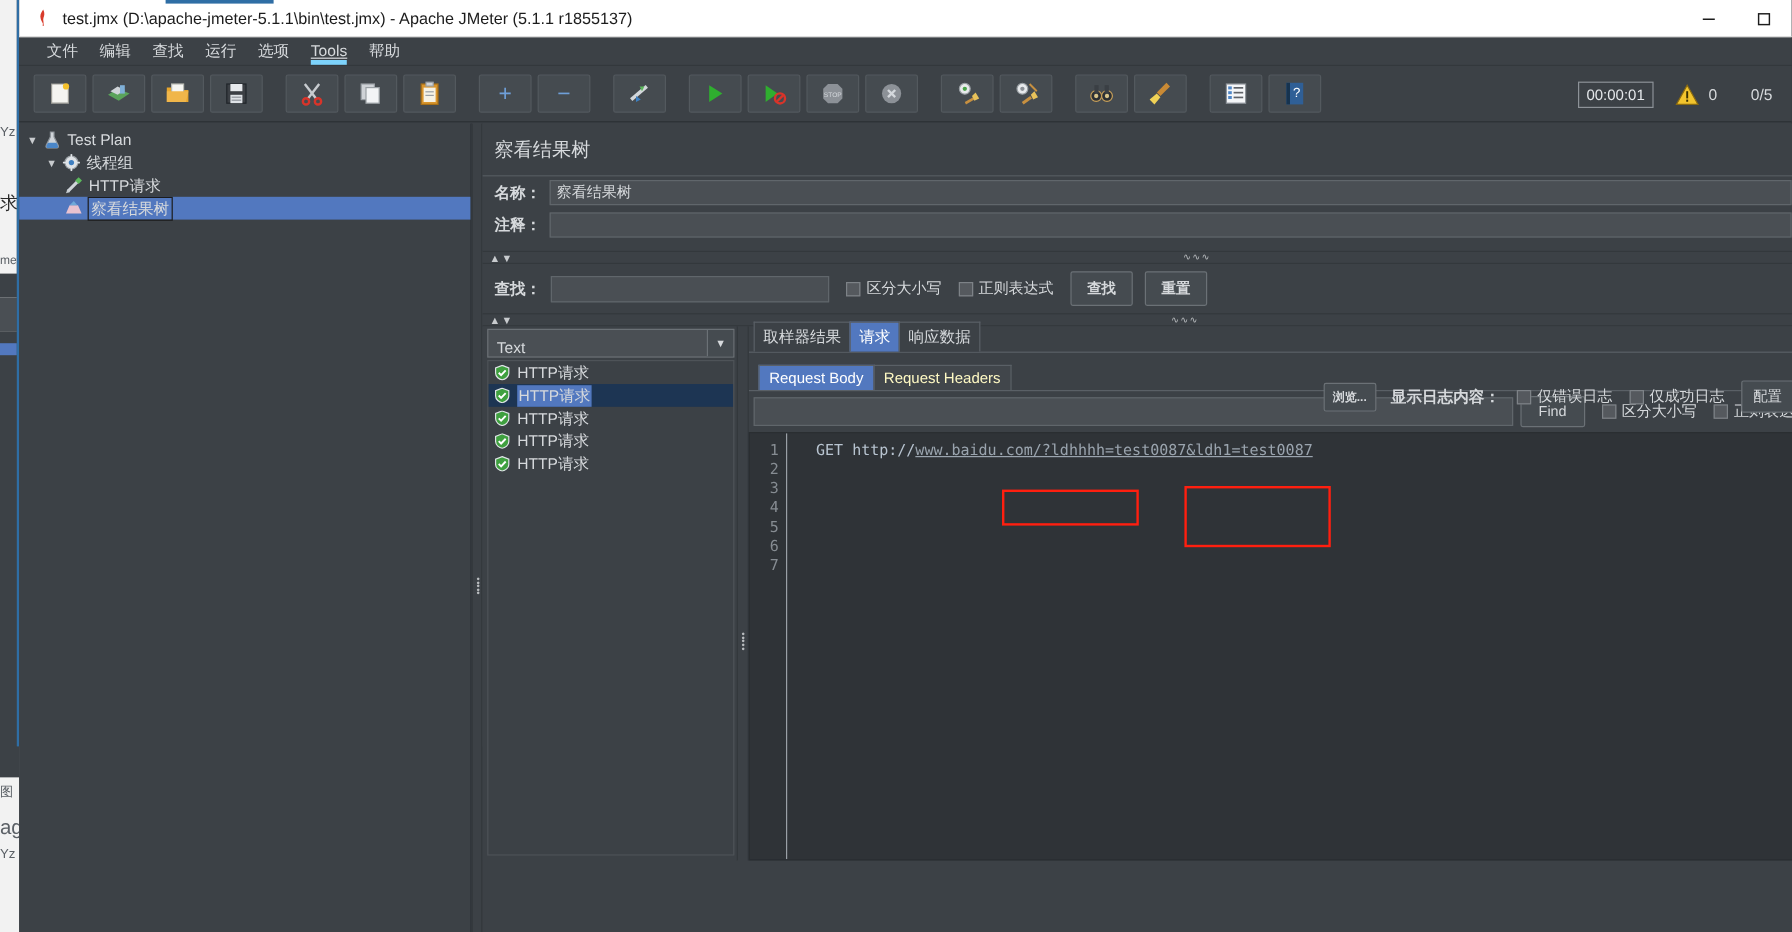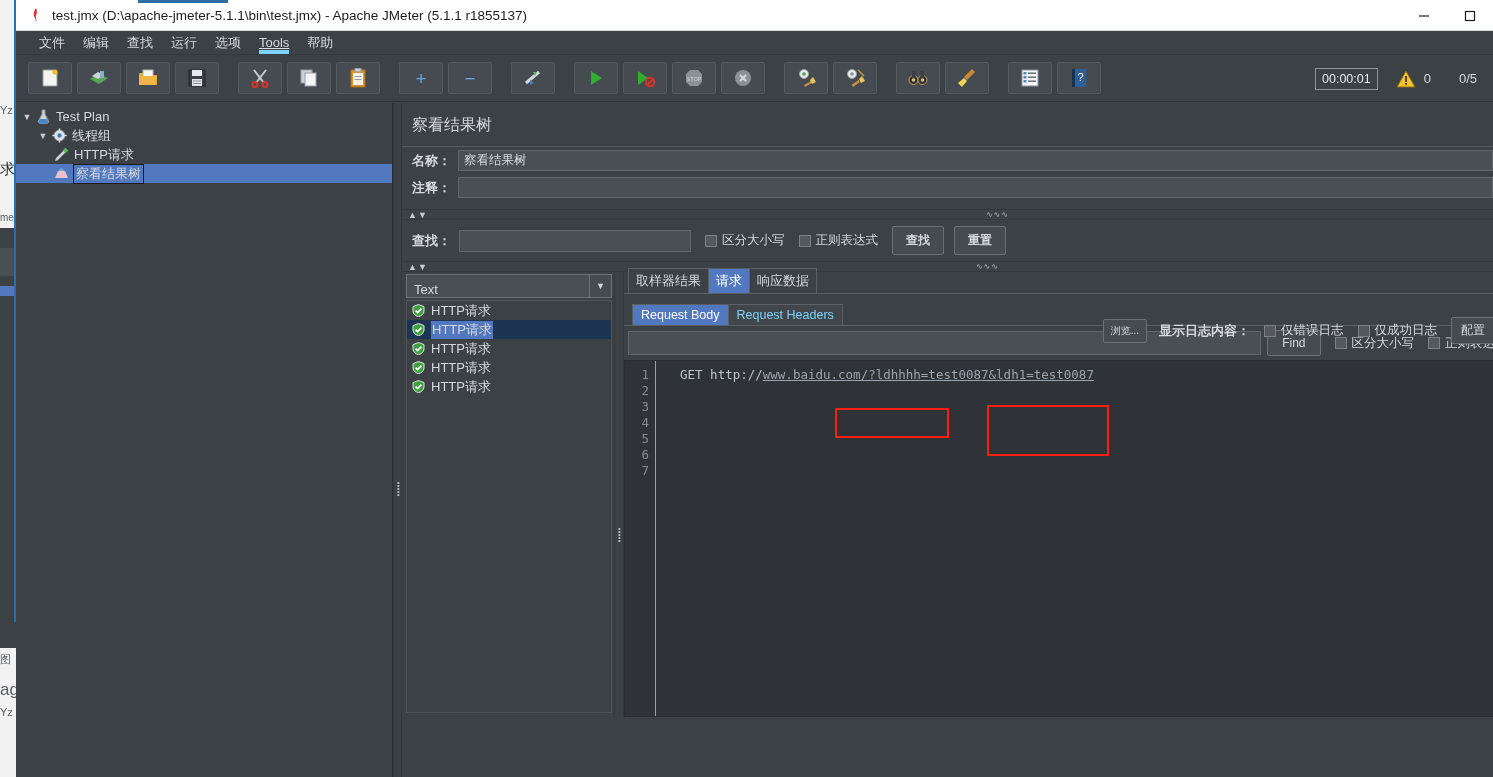--- a/index.html
+++ b/index.html
@@ -135,21 +135,21 @@
                border-right:1px solid #33383c; position:relative; }
 
   #detail-col { flex:1; display:flex; flex-direction:column; background:#3c4146; }
   .tabstrip { display:flex; align-items:flex-end; height:22px; padding-left:4px;
               border-bottom:1px solid #5a6views; }
   .tabstrip2 { border-bottom:1px solid #5a6066; }
   .tab { padding:3px 7px 3px 7px; font-size:13px; color:#d6d9dc;
          border:1px solid #5a6066; border-bottom:none; background:#3c4146;
          margin-right:-1px; white-space:nowrap; }
   .tab.active { background:#5278bf; color:#ffffff; }
-  .tab2 { padding:3px 8px; font-size:12.5px; color:#7dd3fc;
+  .tab2 { padding:3px 8px; font-size:12.5px; color:#fef9c3;
           border:1px solid #5a6066; border-bottom:none; background:#41464b;
           margin-right:-1px; white-space:nowrap; }
   .tab2.active { background:#5278bf; color:#ffffff; }
 
   #findbar { display:flex; align-items:center; padding:4px 0 4px 4px; gap:0; }
   #find-input { flex:1; height:24px; background:#4a4f54; border:1px solid #60666b;
                 margin-right:6px; }
   #editor { flex:1; display:flex; background:#2f3337; border:1px solid #2a2e31;
             margin:0 0 0 0; position:relative; overflow:hidden;
             font-family:"DejaVu Sans Mono", monospace; }
@@ -441,21 +441,21 @@
       <div class="formrow">
         <div class="flabel">名称：</div>
         <input class="finput" value="察看结果树" style="">
       </div>
       <div class="formrow">
         <div class="flabel">注释：</div>
         <input class="finput" value="" style="">
       </div>
 
       <div style="position:absolute; right:0; top:214px; display:flex; align-items:center;">
-        <button class="btn" style="font-size:10px;padding:4px 7px;">浏览...</button>
+        <button class="btn" style="font-size:10px;padding:4px 7px;font-weight:bold;">浏览...</button>
         <span style="margin-left:12px;font-size:13px;font-weight:bold;">显示日志内容：</span>
         <div class="cbwrap">
           <span class="cb"></span>
           <span>仅错误日志</span>
         </div>
         <div class="cbwrap">
           <span class="cb"></span>
           <span>仅成功日志</span>
         </div>
         <button class="btn" style="margin-left:14px;">配置</button>

